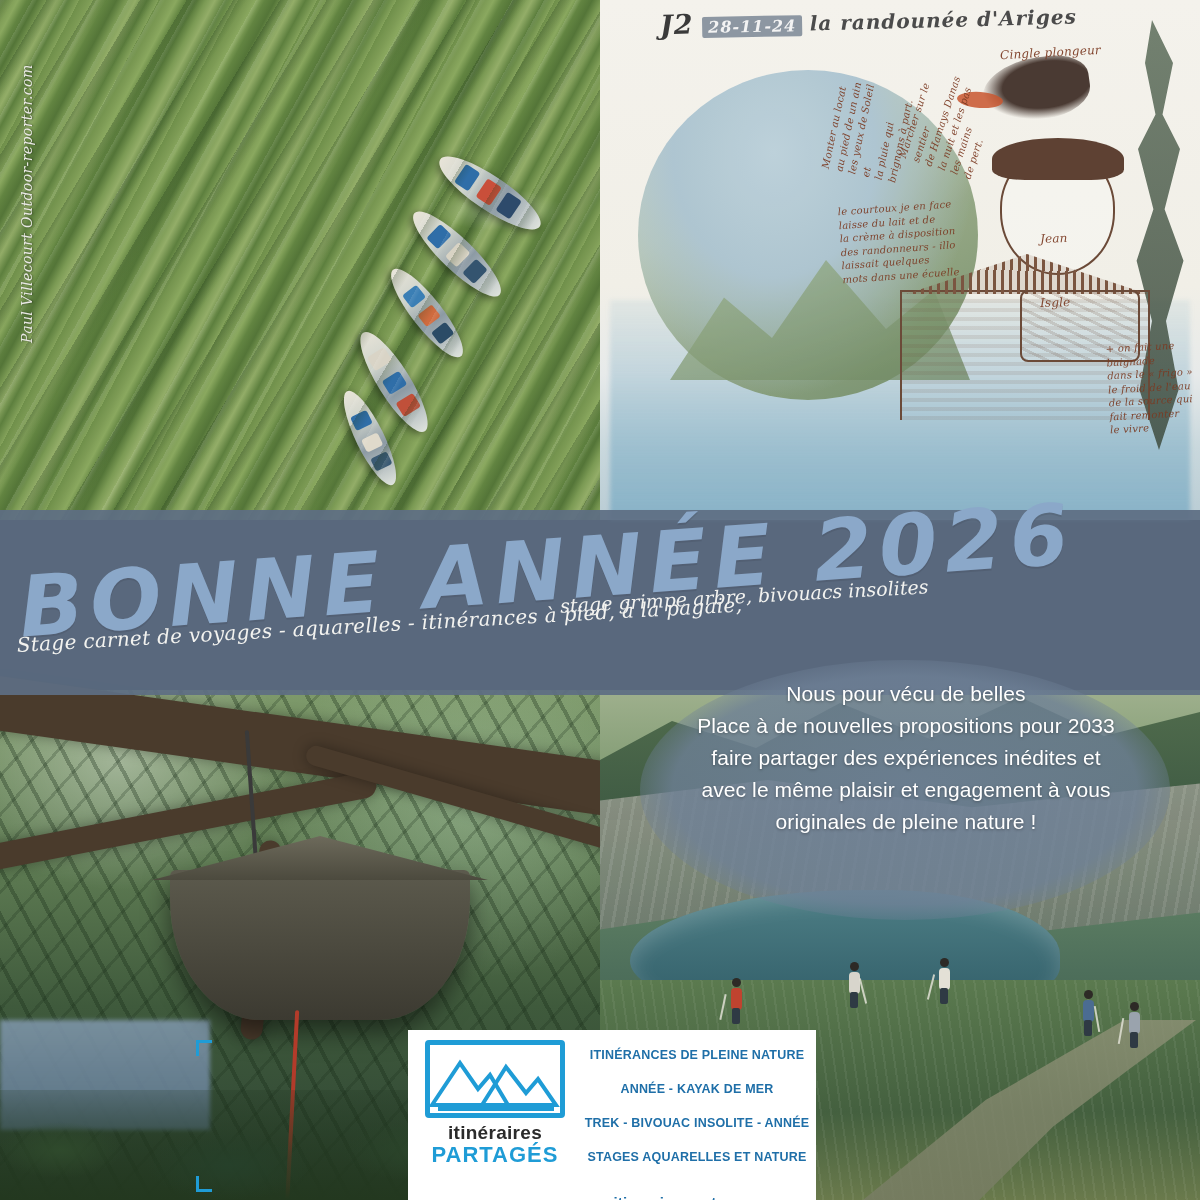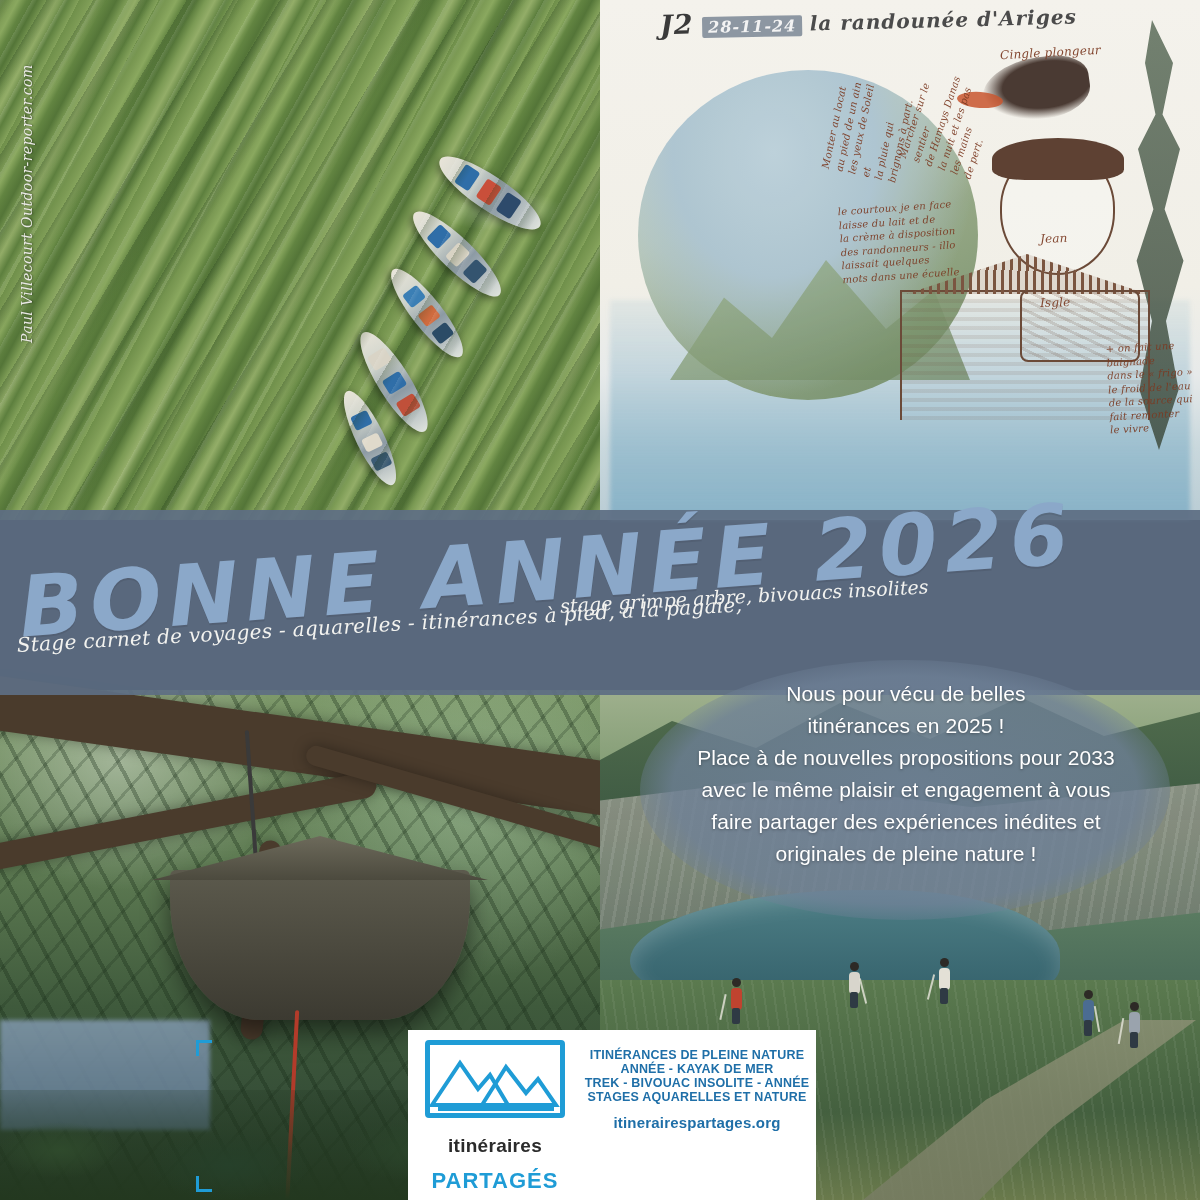--- a/index.html
+++ b/index.html
@@ -252,31 +252,31 @@
     font-size:21px; line-height:1.52; letter-spacing:.1px;
     text-shadow:0 1px 3px rgba(0,0,0,.35);
   }
   .bubble-text p{ margin:0; }
 
   
   .logo-wrap{
     position:absolute; left:408px; top:1030px; width:408px; height:170px;
     background:#ffffff; display:flex; align-items:stretch;
   }
-  .logo-left{ width:172px; padding:10px 8px 8px 10px; display:flex; flex-direction:column; align-items:center;justify-content:space-between; }
+  .logo-left{ width:172px; padding:10px 8px 8px 10px; display:flex; flex-direction:column; align-items:center; }
   .logo-mark{
     width:140px; height:78px; border:5px solid #1f9cd6; border-radius:4px;
     position:relative; overflow:hidden; background:#fff;
   }
   .logo-mark svg{ position:absolute; left:0; top:0; }
   .logo-name{ font-size:19px; color:#2b2b2b; font-weight:600; letter-spacing:.3px; margin-top:4px; }
   .logo-name2{ font-size:22px; color:#1f9cd6; font-weight:bold; letter-spacing:1px; line-height:1; }
   .logo-right{
     flex:1; padding:18px 6px 14px 4px; display:flex; flex-direction:column;
-    align-items:center; justify-content:flex-start; gap:0;
+    align-items:center; justify-content:flex-start; gap:20px;
   }
   .logo-right .tag{
     color:#1f6fa8; font-weight:bold; font-size:12.5px; letter-spacing:.2px; text-align:center;
   }
   .logo-right .url{
     margin-top:10px; color:#1f6fa8; font-weight:bold; font-size:15px; letter-spacing:.2px;
   }
   .corner{ position:absolute; width:16px; height:16px; border:3px solid #1f9cd6; }
   .c-tl{ left:196px; top:1040px; border-right:none; border-bottom:none; }
   .c-tr{ left:792px; top:1040px; border-left:none; border-bottom:none; }
@@ -421,24 +421,23 @@
   <div class="band"></div>
   <div class="band-title">BONNE ANNÉE 2026</div>
   <div class="band-sub">Stage carnet de voyages - aquarelles - itinérances à pied, à la pagaie,</div>
   <div class="band-sub2">stage grimpe arbre, bivouacs insolites</div>
 
   <div class="credit">Paul Villecourt Outdoor-reporter.com</div>
 
   <div class="bubble"></div>
   <div class="bubble-text">
     <p>Nous pour vécu de belles</p>
-    <p>itinérances en 2025 !</p>
     <p>Place à de nouvelles propositions pour 2033</p>
+    <p>faire partager des expériences inédites et</p>
     <p>avec le même plaisir et engagement à vous</p>
-    <p>faire partager des expériences inédites et</p>
     <p>originales de pleine nature !</p>
   </div>
 
   <div class="corner c-tl"></div>
   <div class="corner c-tr"></div>
   <div class="corner c-bl"></div>
   <div class="corner c-br"></div>
 
   <div class="logo-wrap">
     <div class="logo-left">

